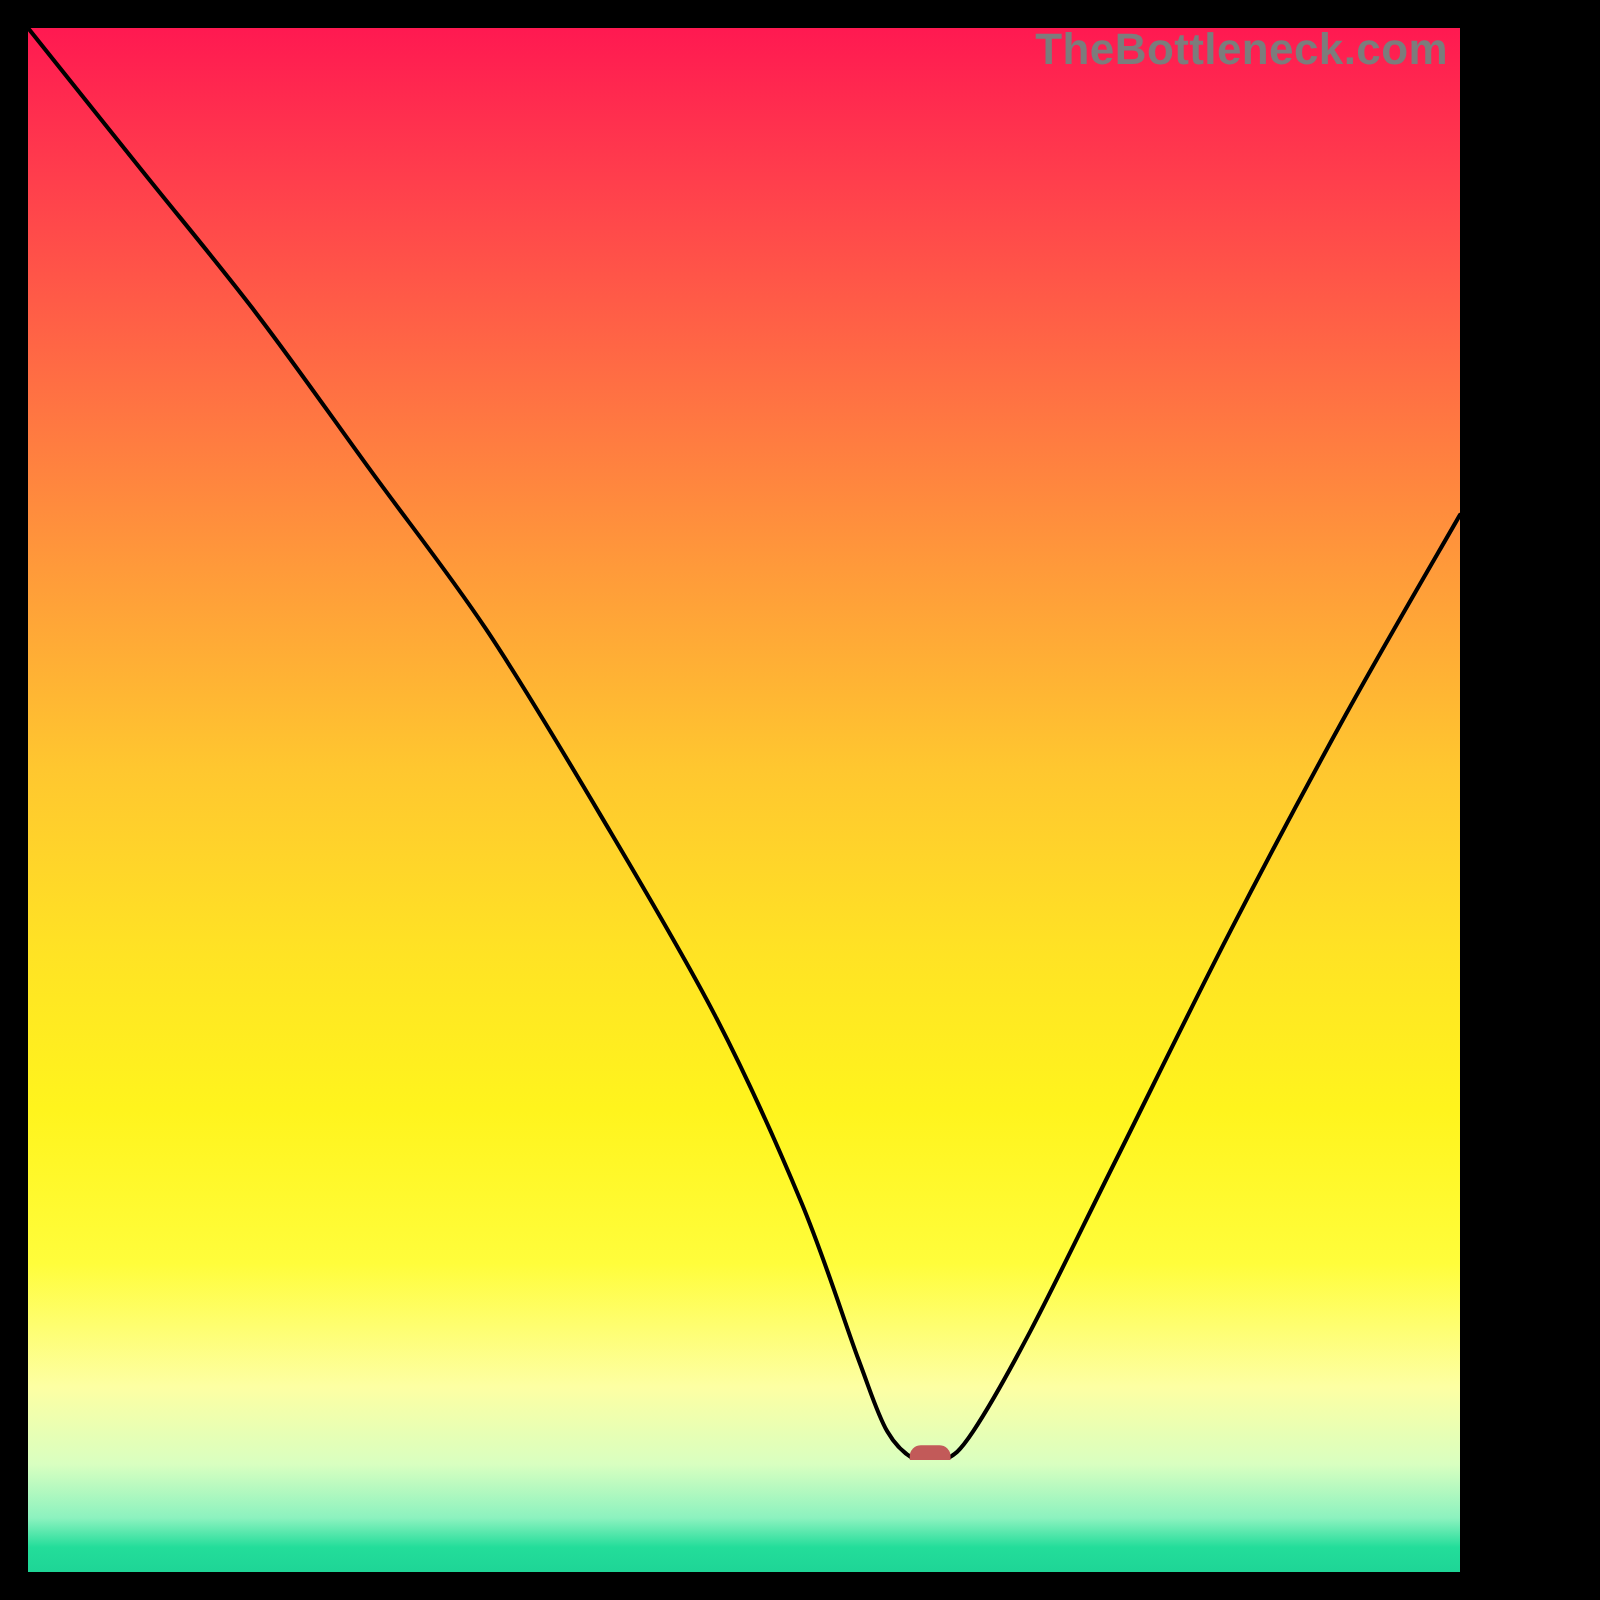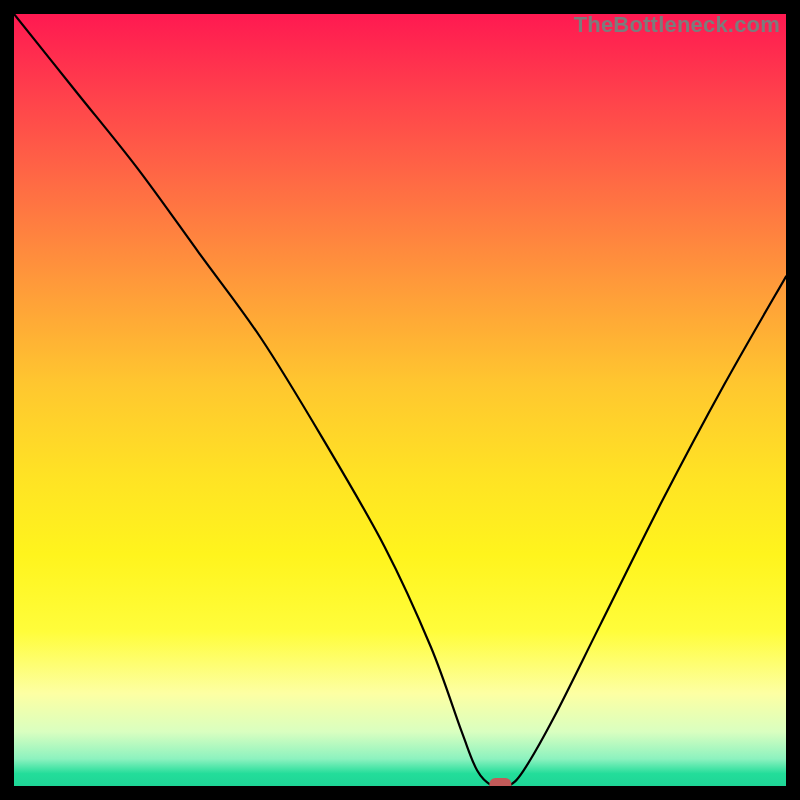--- a/index.html
+++ b/index.html
@@ -7,21 +7,21 @@
     padding: 0;
     width: 800px;
     height: 800px;
     background: #000;
     overflow: hidden;
   }
   .frame {
     position: absolute;
     left: 14px;
     top: 14px;
-    width: 772px;
+    width: 716px;
     height: 772px;
     box-sizing: border-box;
   }
   .plot-area {
     position: absolute;
     inset: 0;
   }
   .watermark {
     position: absolute;
     top: -2px;

